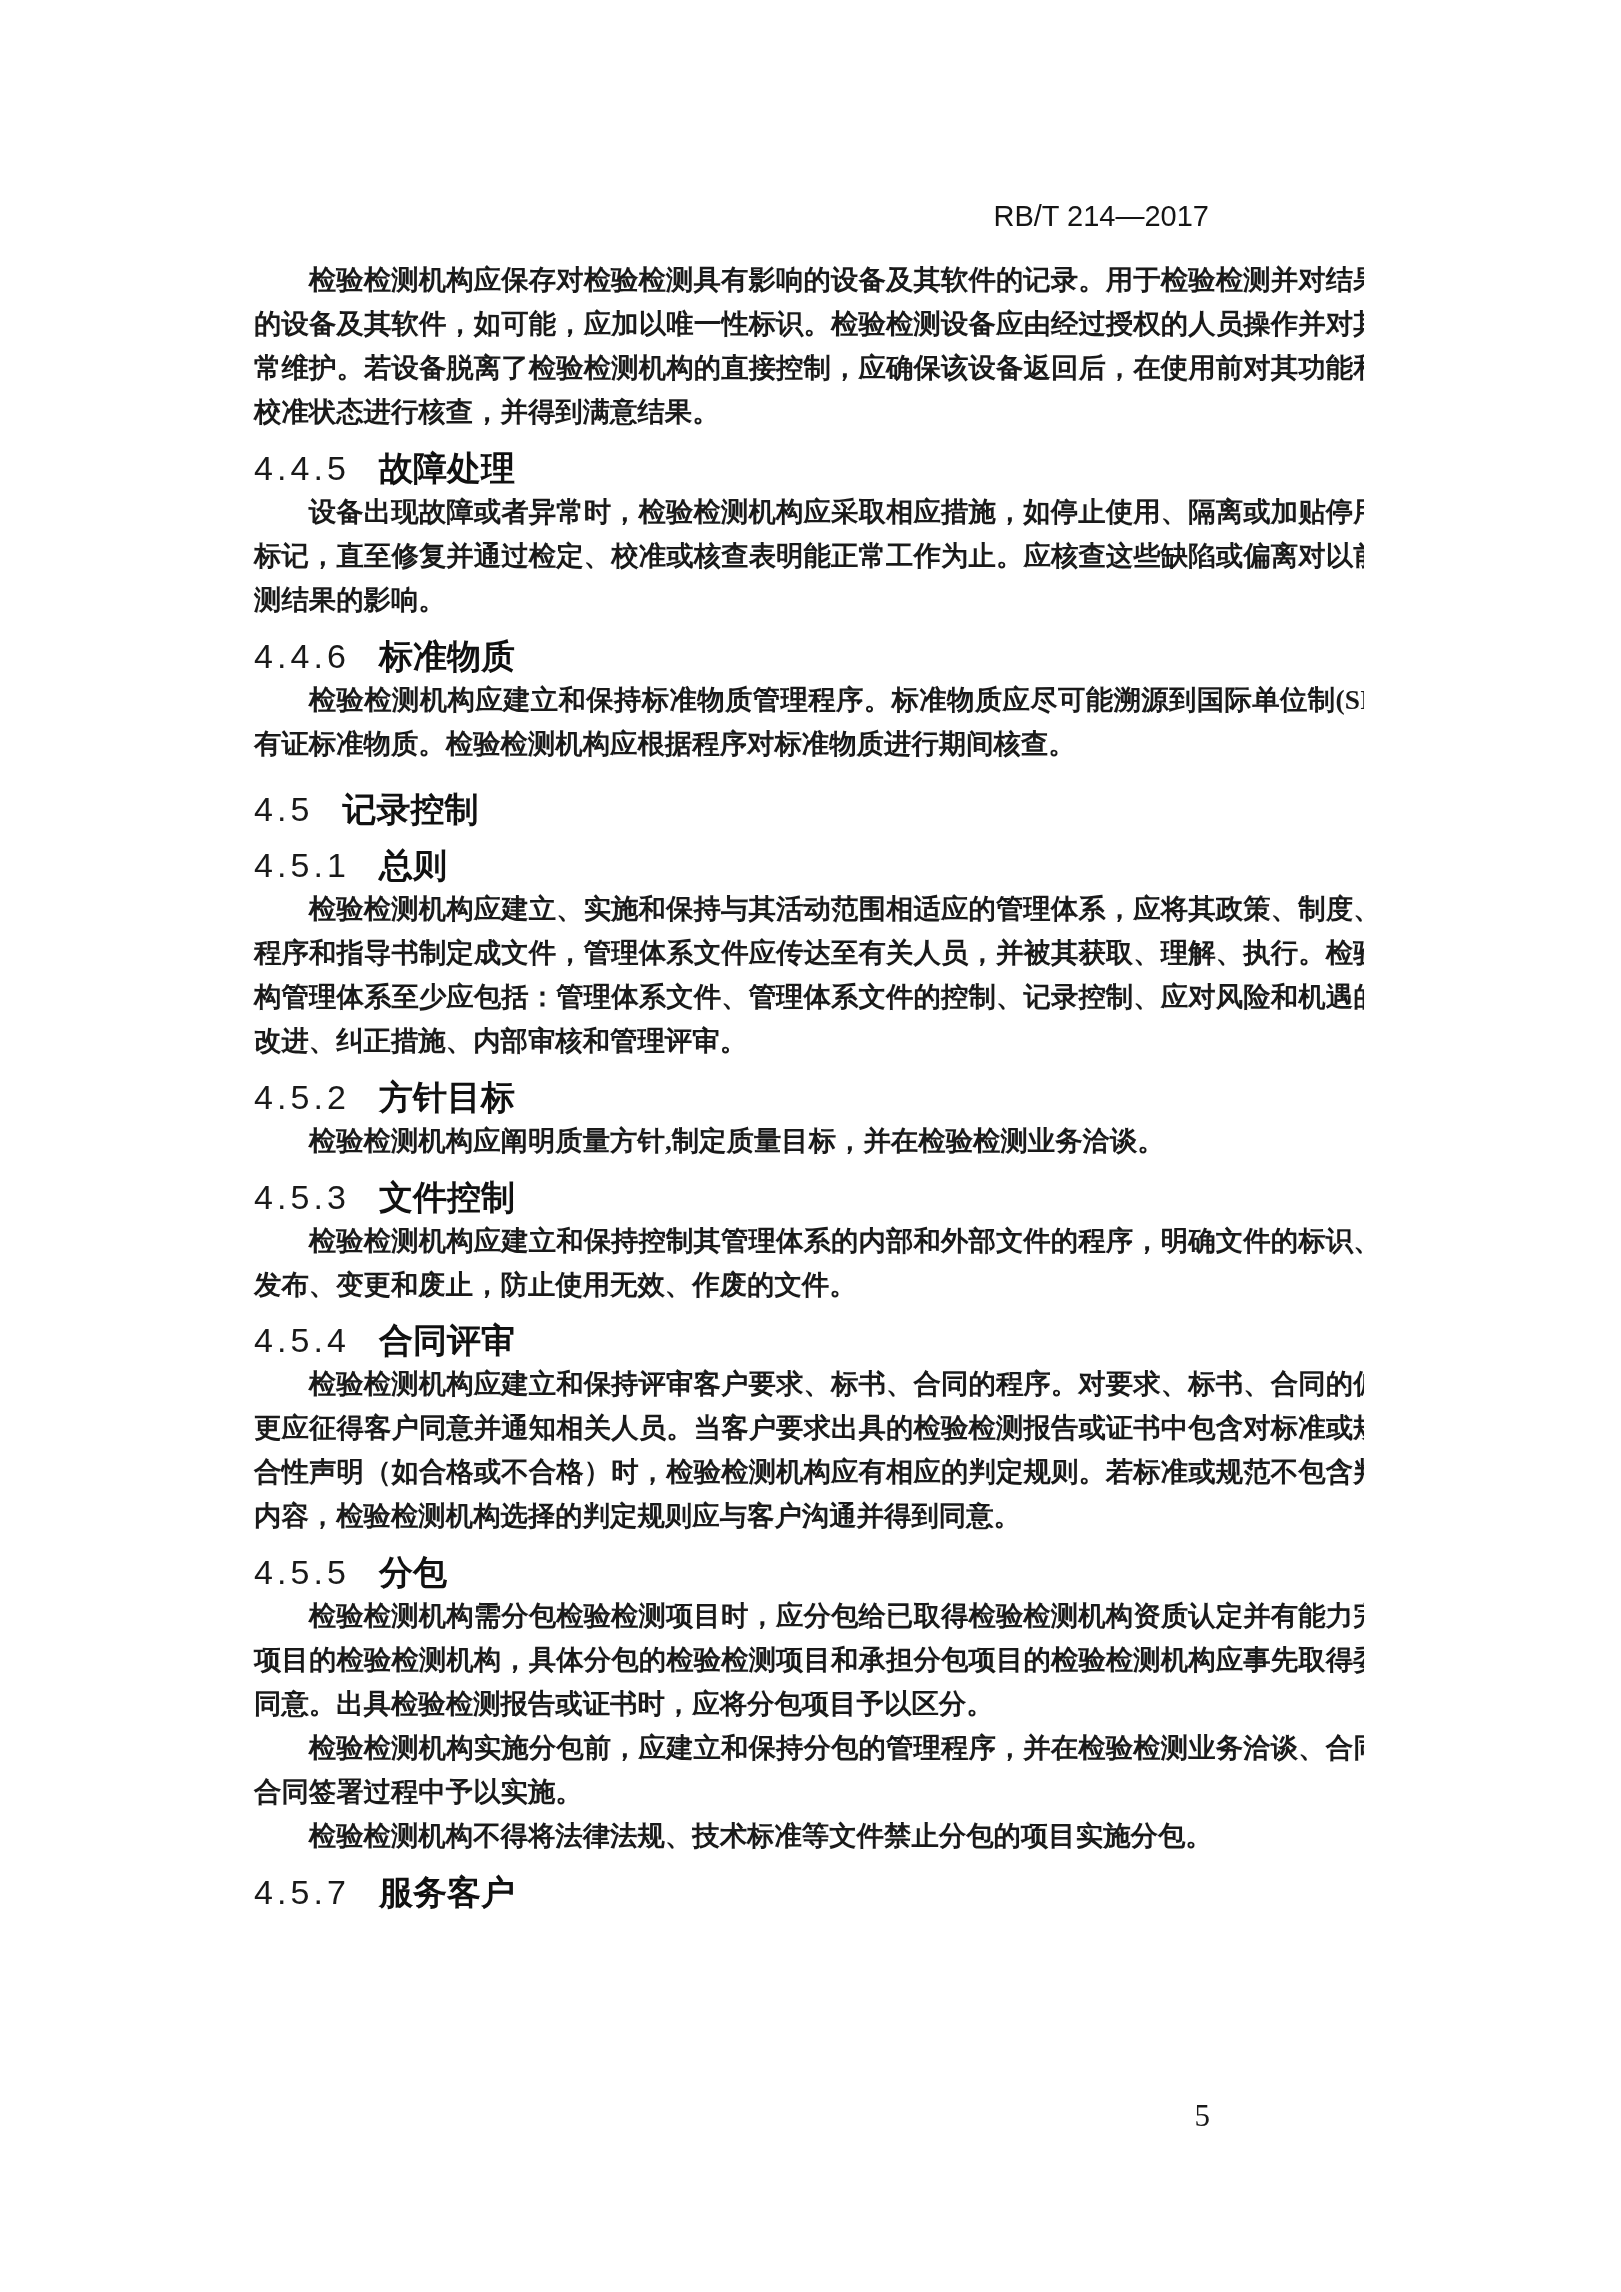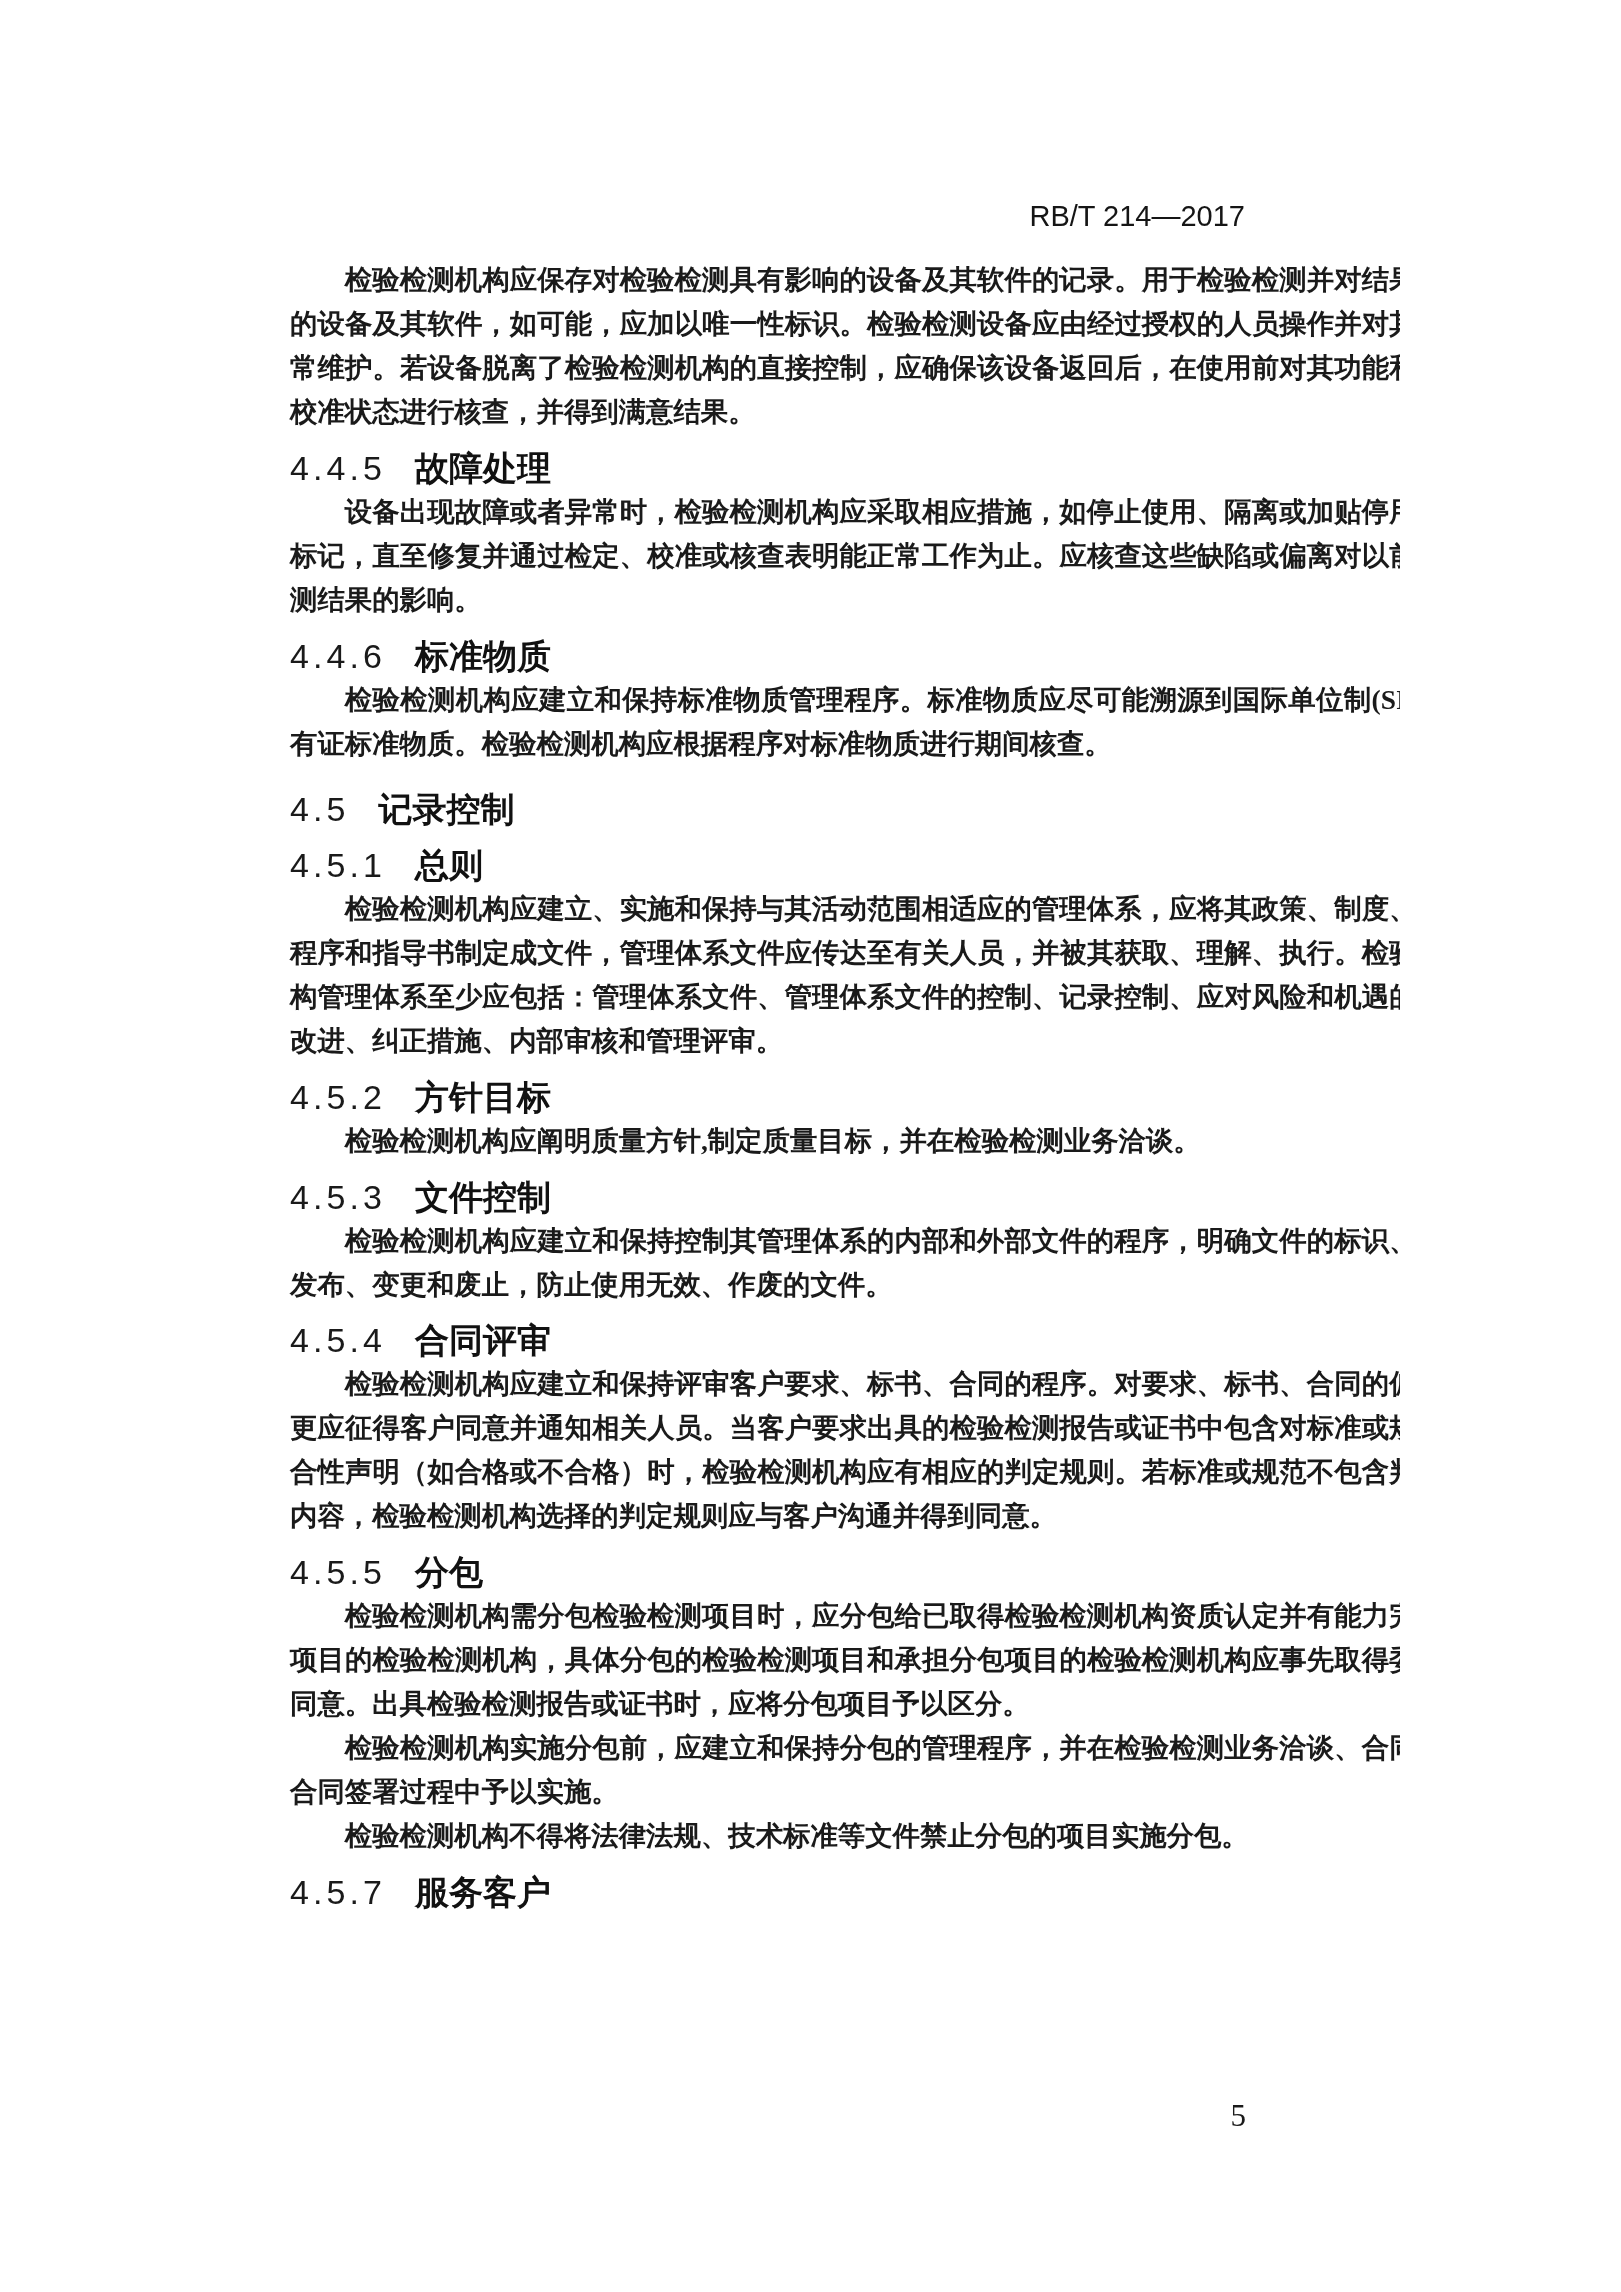--- a/index.html
+++ b/index.html
@@ -7,21 +7,20 @@
   body { width: 1621px; }
 
   .page {
     position: relative;
     width: 1364px;
     height: 2293px;
     background: #ffffff;
     color: #1a1a1a;
     font-family: "Liberation Serif", "DejaVu Serif", serif;
     overflow: hidden;
-    margin-left: 36px;
   }
 
   .page-header {
     position: absolute;
     top: 200px;
     right: 155px;
     font-family: "Liberation Sans", "DejaVu Sans", sans-serif;
     font-size: 29px;
     color: #151515;
     white-space: nowrap;

